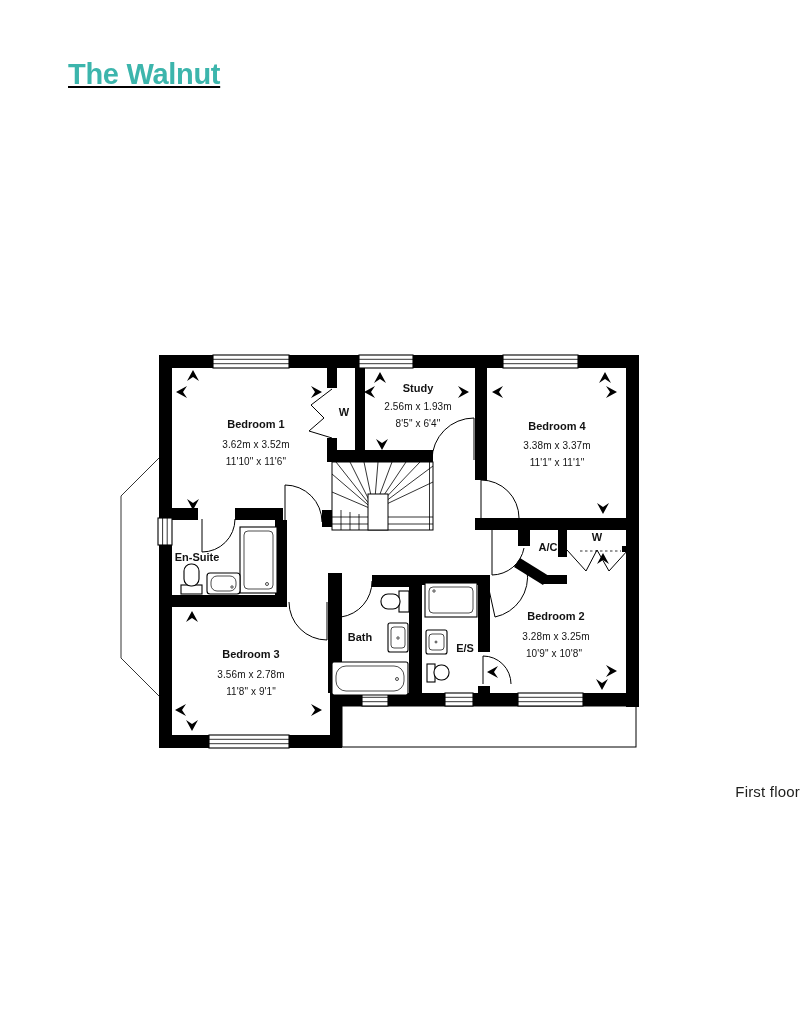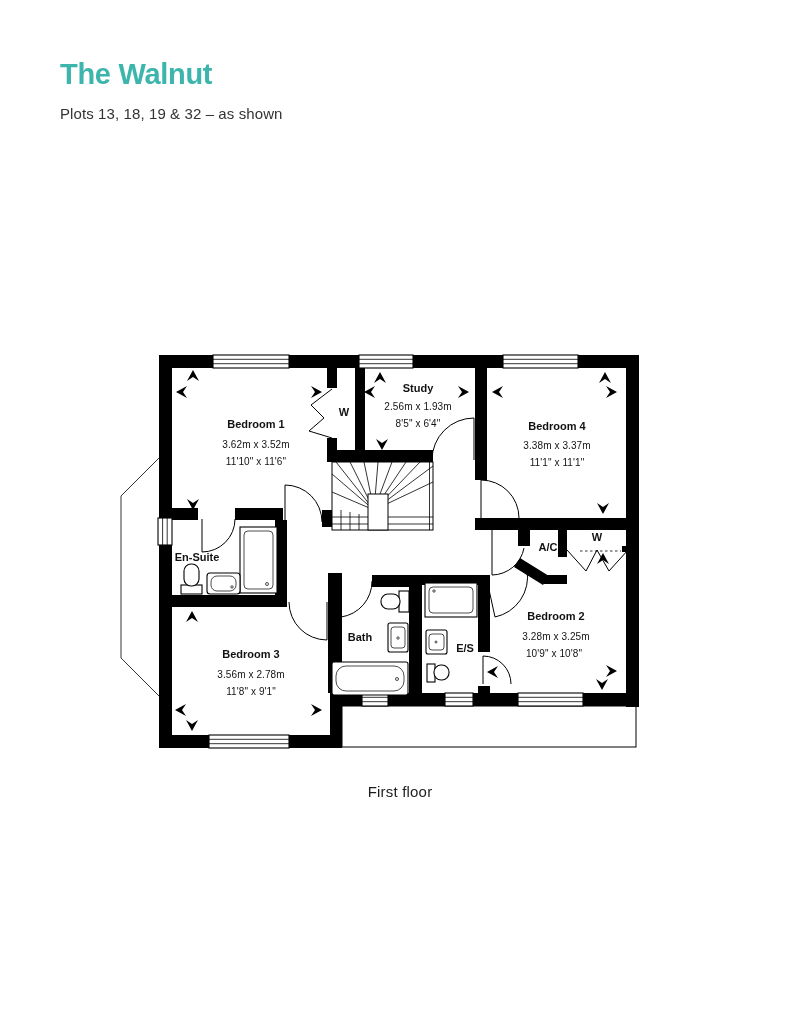--- a/index.html
+++ b/index.html
@@ -1,42 +1,41 @@
 <!DOCTYPE html>
 <html><head>
 <meta charset="utf-8">
 <style>
   html,body{margin:0;padding:0;background:#ffffff;}
   body{width:800px;height:1036px;position:relative;font-family:"Liberation Sans",sans-serif;}
-  .header{position:absolute;left:60px;top:58px;}
+  .header{position:absolute;left:68px;top:58px;text-decoration:underline;}
   .title{font-size:29px;font-weight:700;letter-spacing:-0.3px;color:#3CB5AC;margin:0 0 14px 0;}
   .sub{font-size:15px;color:#333333;margin:0 0 13px 0;letter-spacing:0.1px;}
   .plan-wrap{position:absolute;left:115px;top:340px;width:560px;height:440px;}
   svg{display:block;}
   .wall{fill:#000000;stroke:none;}
   .thin{fill:none;stroke:#000000;stroke-width:1;}
   .thinner{fill:none;stroke:#000000;stroke-width:0.8;}
   .winbox{fill:#ffffff;stroke:#000000;stroke-width:1.1;}
   .fix{fill:#ffffff;stroke:#000000;stroke-width:1.1;}
   .fixin{fill:none;stroke:#000000;stroke-width:0.7;}
   .door{fill:none;stroke:#000000;stroke-width:1;}
   .arrow{fill:#000000;stroke:none;}
   .dash{fill:none;stroke:#000000;stroke-width:0.8;stroke-dasharray:2.5 2.5;}
   text{font-family:"Liberation Sans",sans-serif;fill:#121212;}
   .rn{font-size:11px;font-weight:700;text-anchor:middle;}
   .rd{font-size:10px;font-weight:400;text-anchor:middle;letter-spacing:0.1px;}
-  .caption{position:absolute;left:0;top:783px;width:800px;text-align:center;
+  .caption{position:absolute;left:0;top:783px;width:800px;text-align:right;
            font-size:15px;color:#1d1d1b;letter-spacing:0.2px;}
 </style>
 </head>
 <body>
 
 <div class="header">
   <h1 class="title">The Walnut</h1>
-  <p class="sub">Plots 13, 18, 19 &amp; 32 – as shown</p>
 </div>
 
 <div class="plan-wrap">
 <svg viewBox="115 340 560 440" width="560" height="440">
 
   <g>
     <polyline class="thinner" points="159,458 121,496 121,658 159,696"></polyline>
     <rect class="thin" x="342" y="706" width="294" height="41"></rect>
   </g>
 

